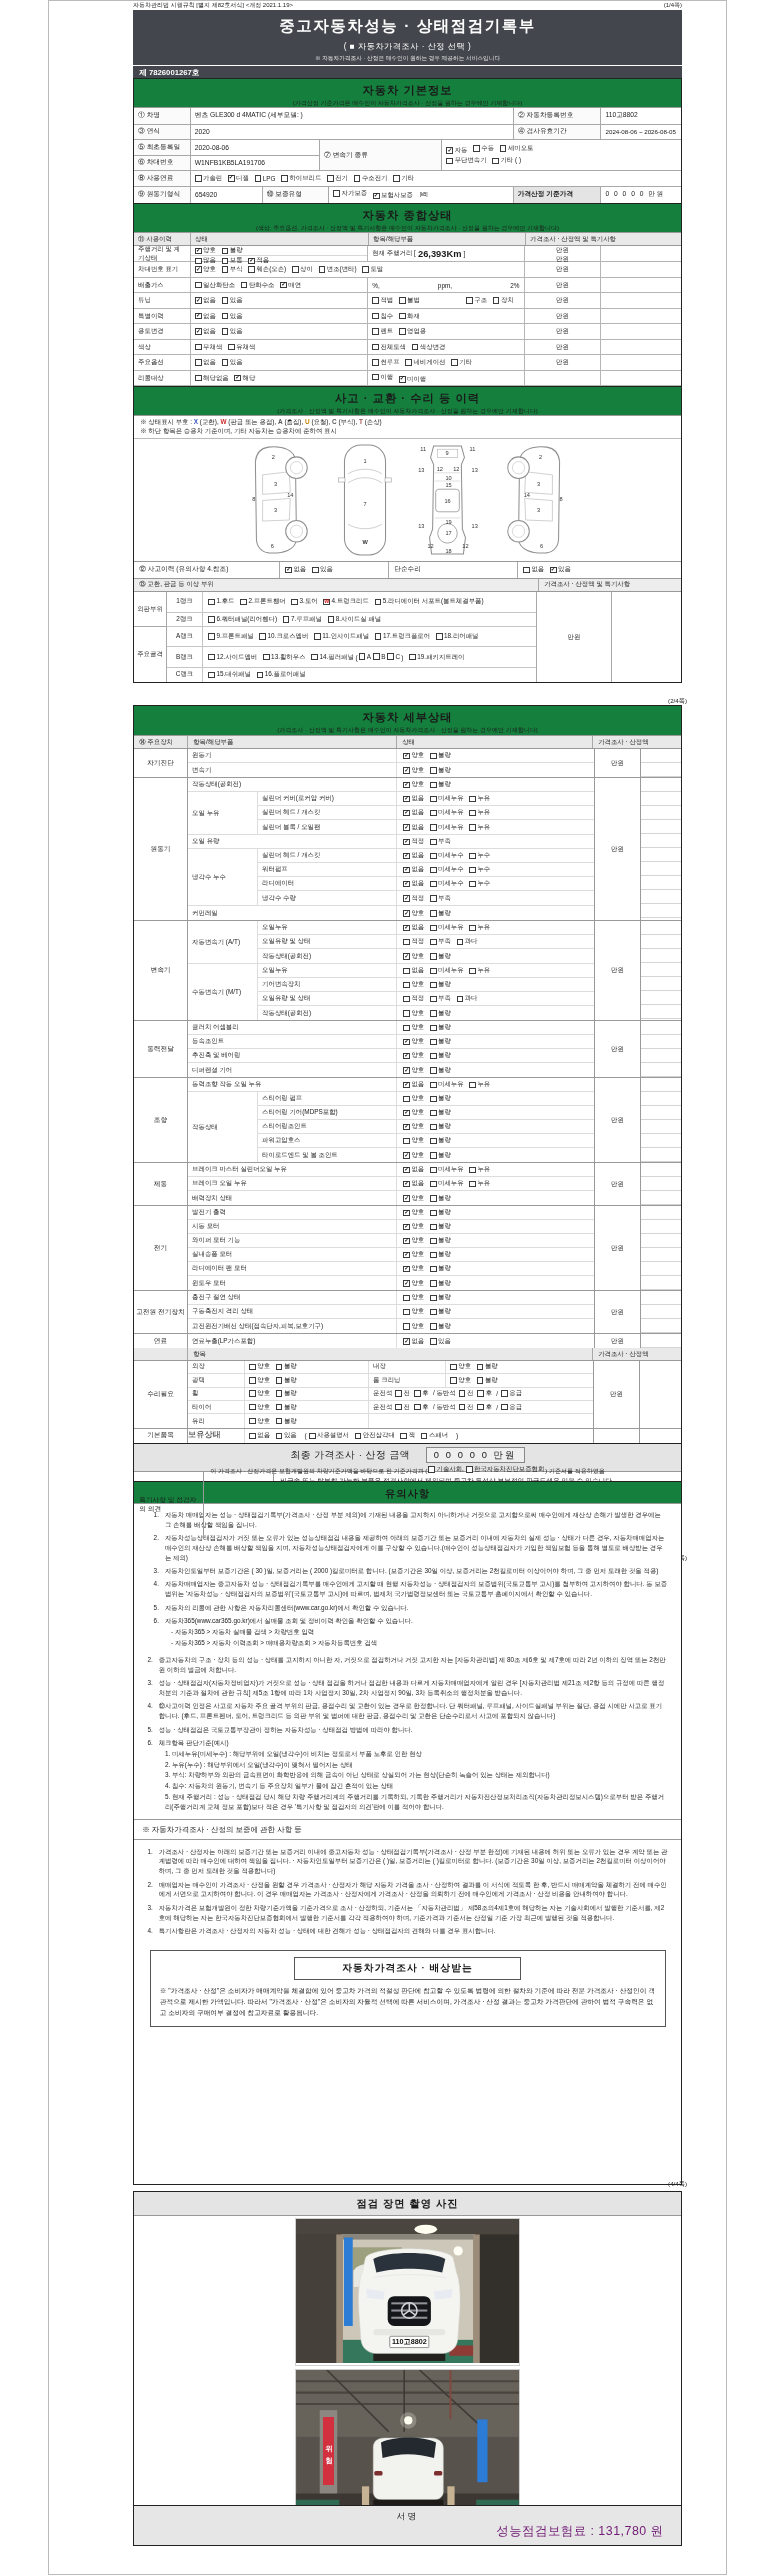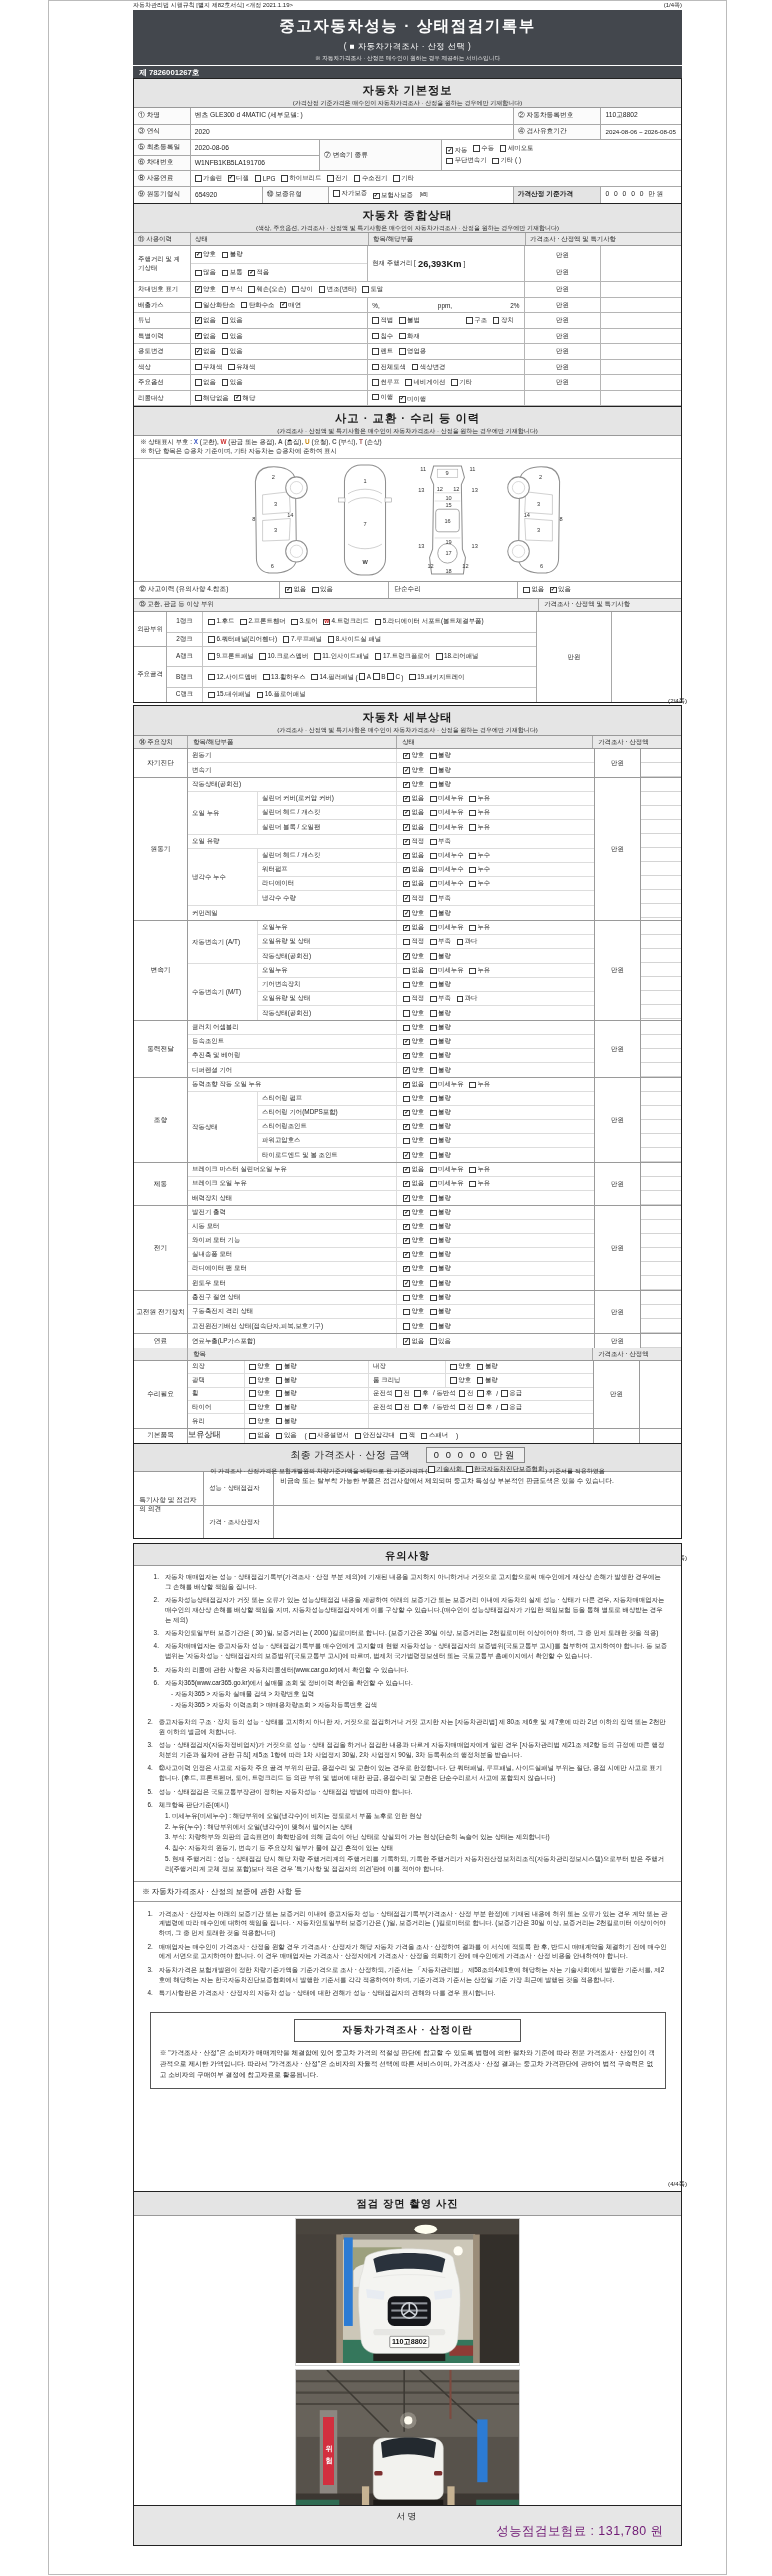--- a/index.html
+++ b/index.html
@@ -11,21 +11,21 @@
 .topline{display:flex;justify-content:space-between;font-size:6px;color:#222}
 .marker{position:absolute;left:133px;width:554px;text-align:right;font-size:6.2px;color:#222}
 
 .banner{background:#43474d;color:#fff;text-align:center;height:55px}
 .banner .b-title{padding-top:6.2px;font-size:15.5px;font-weight:bold;letter-spacing:1.5px}
 .banner .b-sub{font-size:8.2px;margin-top:3.6px;letter-spacing:0.5px}
 .banner .b-note{font-size:5.7px;margin-top:2.6px;color:#e8e8e8}
 .banner2{background:#43474d;color:#fff;height:13.4px;margin-top:1px;display:flex;align-items:center;
   padding-left:6.2px;font-size:7.7px;font-weight:bold}
 
-.band{background:#e5e5e5;text-align:center;padding:3.6px 0 3.1px;border-bottom:0.5px solid #999}
+.band{background:#15803d;text-align:center;padding:3.6px 0 3.1px;border-bottom:0.5px solid #999}
 .band .bt{font-size:11.3px;font-weight:bold;letter-spacing:1px}
 .band .bs{font-size:6px;margin-top:1.5px}
 .pagebox{border:1px solid #222}
 .divband{border-top:1px solid #222}
 
 .cb{display:inline-flex;width:6.7px;height:6.7px;border:1px solid #3c3c3c;align-items:center;justify-content:center;
   font-size:5.7px;font-weight:bold;line-height:1;background:#fff;flex:none;color:#111}
 .cb.mk{color:#cc1111;font-size:5.2px}
 .cbi{display:inline-flex;align-items:center;gap:1.5px;margin-right:5.7px}
 .cbl{font-size:6.4px;white-space:nowrap}
@@ -44,21 +44,21 @@
 .o-row{display:flex;height:15.5px;border-bottom:0.5px solid #b5b5b5}
 .o-cell{display:flex;align-items:center;padding:0 4.1px;border-right:0.5px solid #b5b5b5;font-size:6.4px}
 .o-label{width:57px}
 .o-state{width:178px}
 .o-item{width:157px}
 .o-wide{width:335px}
 .o-price{width:77px;justify-content:center}
 .o-extra{width:80px;border-right:none}
 .o-em{justify-content:space-between}
 .o-g2{justify-content:space-between}
-.o-mrow{display:flex;height:36px;border-bottom:0.5px solid #b5b5b5}
+.o-mrow{display:flex;height:16px;border-bottom:0.5px solid #b5b5b5}
 .o-statecol{width:178px;display:flex;flex-direction:column;border-right:0.5px solid #b5b5b5}
 .o-substate{flex:1;display:flex;align-items:center;padding:0 4.1px;border-bottom:0.5px solid #d8d8d8}
 .o-substate:last-child{border-bottom:none}
 .o-pricecol{width:77px;display:flex;flex-direction:column;border-right:0.5px solid #b5b5b5}
 .o-pricecol div{flex:1;display:flex;align-items:center;justify-content:center;font-size:6.4px}
 .mil{font-size:9.3px;font-weight:bold;margin:0 2.1px}
 
 .acc-notes{padding:2.1px 6.2px;font-size:6.4px;line-height:8.8px;border-bottom:0.5px solid #bbb}
 .l-code{font-weight:bold}
 .diagram{height:123px;display:flex;align-items:center;justify-content:center;gap:17.5px;border-bottom:0.5px solid #999}
@@ -1688,21 +1688,21 @@
       <div class="op-row h62">
         <div class="op-glabel"></div>
         <div class="op-sub">가격 · 조사산정자</div>
         <div class="op-text"></div>
       </div>
     </div>
   </div>
 
   <div class="marker" style="top:1554px">(3/4쪽)</div>
 
-  <div class="sec pagebox notice" style="top:1543px;height:704px;overflow:hidden">
+  <div class="sec pagebox notice" style="top:1481px;height:704px;overflow:hidden">
     <div class="band" style="height:21.6px;padding-top:4.6px">
       <div class="bt" style="font-size:10.3px">유의사항</div>
     </div>
     <div class="n-body" id="notice-list1">
         <div class="n-it lv2"><span class="n-num">1.</span><span class="n-tx">자동차 매매업자는 성능 · 상태점검기록부(가격조사 · 산정 부분 제외)에 기재된 내용을 고지하지 아니하거나 거짓으로 고지함으로써 매수인에게 재산상 손해가 발생한 경우에는 그 손해를 배상할 책임을 집니다.</span></div>
         <div class="n-it lv2"><span class="n-num">2.</span><span class="n-tx">자동차성능상태점검자가 거짓 또는 오류가 있는 성능상태점검 내용을 제공하여 아래의 보증기간 또는 보증거리 이내에 자동차의 실제 성능 · 상태가 다른 경우, 자동차매매업자는 매수인의 재산상 손해를 배상할 책임을 지며, 자동차성능상태점검자에게 이를 구상할 수 있습니다.(매수인이 성능상태점검자가 가입한 책임보험 등을 통해 별도로 배상받는 경우는 제외)</span></div>
         <div class="n-it lv2"><span class="n-num">3.</span><span class="n-tx">자동차인도일부터 보증기간은 ( 30 )일, 보증거리는 ( 2000 )킬로미터로 합니다. (보증기간은 30일 이상, 보증거리는 2천킬로미터 이상이어야 하며, 그 중 먼저 도래한 것을 적용)</span></div>
         <div class="n-it lv2"><span class="n-num">4.</span><span class="n-tx">자동차매매업자는 중고자동차 성능 · 상태점검기록부를 매수인에게 고지할 때 현행 자동차성능 · 상태점검자의 보증범위(국토교통부 고시)를 첨부하여 고지하여야 합니다. 동 보증범위는 '자동차성능 · 상태점검자의 보증범위'(국토교통부 고시)에 따르며, 법제처 국가법령정보센터 또는 국토교통부 홈페이지에서 확인할 수 있습니다.</span></div>
         <div class="n-it lv2"><span class="n-num">5.</span><span class="n-tx">자동차의 리콜에 관한 사항은 자동차리콜센터(www.car.go.kr)에서 확인할 수 있습니다.</span></div>
         <div class="n-it lv2"><span class="n-num">6.</span><span class="n-tx">자동차365(www.car365.go.kr)에서 실매물 조회 및 정비이력 확인을 확인할 수 있습니다.</span><div class="n-sub">- 자동차365 &gt; 자동차 실매물 검색 &gt; 차량번호 입력</div><div class="n-sub">- 자동차365 &gt; 자동차 이력조회 &gt; 매매용차량조회 &gt; 자동차등록번호 검색</div></div>
@@ -1715,21 +1715,21 @@
         <div class="n-it"><span class="n-num">6.</span><span class="n-tx">체크항목 판단기준(예시)</span><div class="n-sub">1.  미세누유(미세누수) : 해당부위에 오일(냉각수)이 비치는 정도로서 부품 노후로 인한 현상</div><div class="n-sub">2.  누유(누수) : 해당부위에서 오일(냉각수)이 맺혀서 떨어지는 상태</div><div class="n-sub">3.  부식: 차량하부와 외판의 금속표면이 화학반응에 의해 금속이 아닌 상태로 상실되어 가는 현상(단순히 녹슬어 있는 상태는 제외합니다)</div><div class="n-sub">4.  침수: 자동차의 원동기, 변속기 등 주요장치 일부가 물에 잠긴 흔적이 있는 상태</div><div class="n-sub">5.  현재 주행거리 : 성능 · 상태점검 당시 해당 차량 주행거리계의 주행거리를 기록하되, 기록한 주행거리가 자동차전산정보처리조직(자동차관리정보시스템)으로부터 받은 주행거리(주행거리계 교체 정보 포함)보다 적은 경우 '특기사항 및 점검자의 의견'란에 이를 적어야 합니다.</div></div>
       </div>
     <div class="n-head" style="border-top:0.5px solid #999">※ 자동차가격조사 · 산정의 보증에 관한 사항 등</div>
     <div class="n-body" id="notice-list3">
         <div class="n-it"><span class="n-num">1.</span><span class="n-tx">가격조사 · 산정자는 아래의 보증기간 또는 보증거리 이내에 중고자동차 성능 · 상태점검기록부(가격조사 · 산정 부분 한정)에 기재된 내용에 허위 또는 오류가 있는 경우 계약 또는 관계법령에 따라 매수인에 대하여 책임을 집니다.  · 자동차인도일부터 보증기간은 (      )일, 보증거리는 (      )킬로미터로 합니다. (보증기간은 30일 이상, 보증거리는 2천킬로미터 이상이어야 하며, 그 중 먼저 도래한 것을 적용합니다)</span></div>
         <div class="n-it"><span class="n-num">2.</span><span class="n-tx">매매업자는 매수인이 가격조사 · 산정을 원할 경우 가격조사 · 산정자가 해당 자동차 가격을 조사 · 산정하여 결과를 이 서식에 적도록 한 후, 반드시 매매계약을 체결하기 전에 매수인에게 서면으로 고지하여야 합니다. 이 경우 매매업자는 가격조사 · 산정자에게 가격조사 · 산정을 의뢰하기 전에 매수인에게 가격조사 · 산정 비용을 안내하여야 합니다.</span></div>
         <div class="n-it"><span class="n-num">3.</span><span class="n-tx">자동차가격은 보험개발원이 정한 차량기준가액을 기준가격으로 조사 · 산정하되, 기준서는 「자동차관리법」 제58조의4제1호에 해당하는 자는 기술사회에서 발행한 기준서를, 제2호에 해당하는 자는 한국자동차진단보증협회에서 발행한 기준서를 각각 적용하여야 하며, 기준가격과 기준서는 산정일 기준 가장 최근에 발행된 것을 적용합니다.</span></div>
         <div class="n-it"><span class="n-num">4.</span><span class="n-tx">특기사항란은 가격조사 · 산정자의 자동차 성능 · 상태에 대한 견해가 성능 · 상태점검자의 견해와 다를 경우 표시합니다.</span></div>
       </div>
     <div class="defbox">
-      <div class="dbt">자동차가격조사 · 산정이란</div>
+      <div class="dbt">자동차가격조사 · 배상받는</div>
       <div class="dbx">※ "가격조사 · 산정"은 소비자가 매매계약을 체결함에 있어 중고차 가격의 적절성 판단에 참고할 수 있도록 법령에 의한 절차와 기준에 따라 전문 가격조사 · 산정인이 객관적으로 제시한 가액입니다. 따라서 "가격조사 · 산정"은 소비자의 자율적 선택에 따른 서비스이며, 가격조사 · 산정 결과는 중고차 가격판단에 관하여 법적 구속력은 없고 소비자의 구매여부 결정에 참고자료로 활용됩니다.</div>
     </div>
   </div>
 
   <div class="marker" style="top:2180px">(4/4쪽)</div>
 
   <div class="sec pagebox" style="top:2191px">
     <div class="ph-band">점검 장면 촬영 사진</div>
     <div class="ph-wrap">
       <div class="ph">

